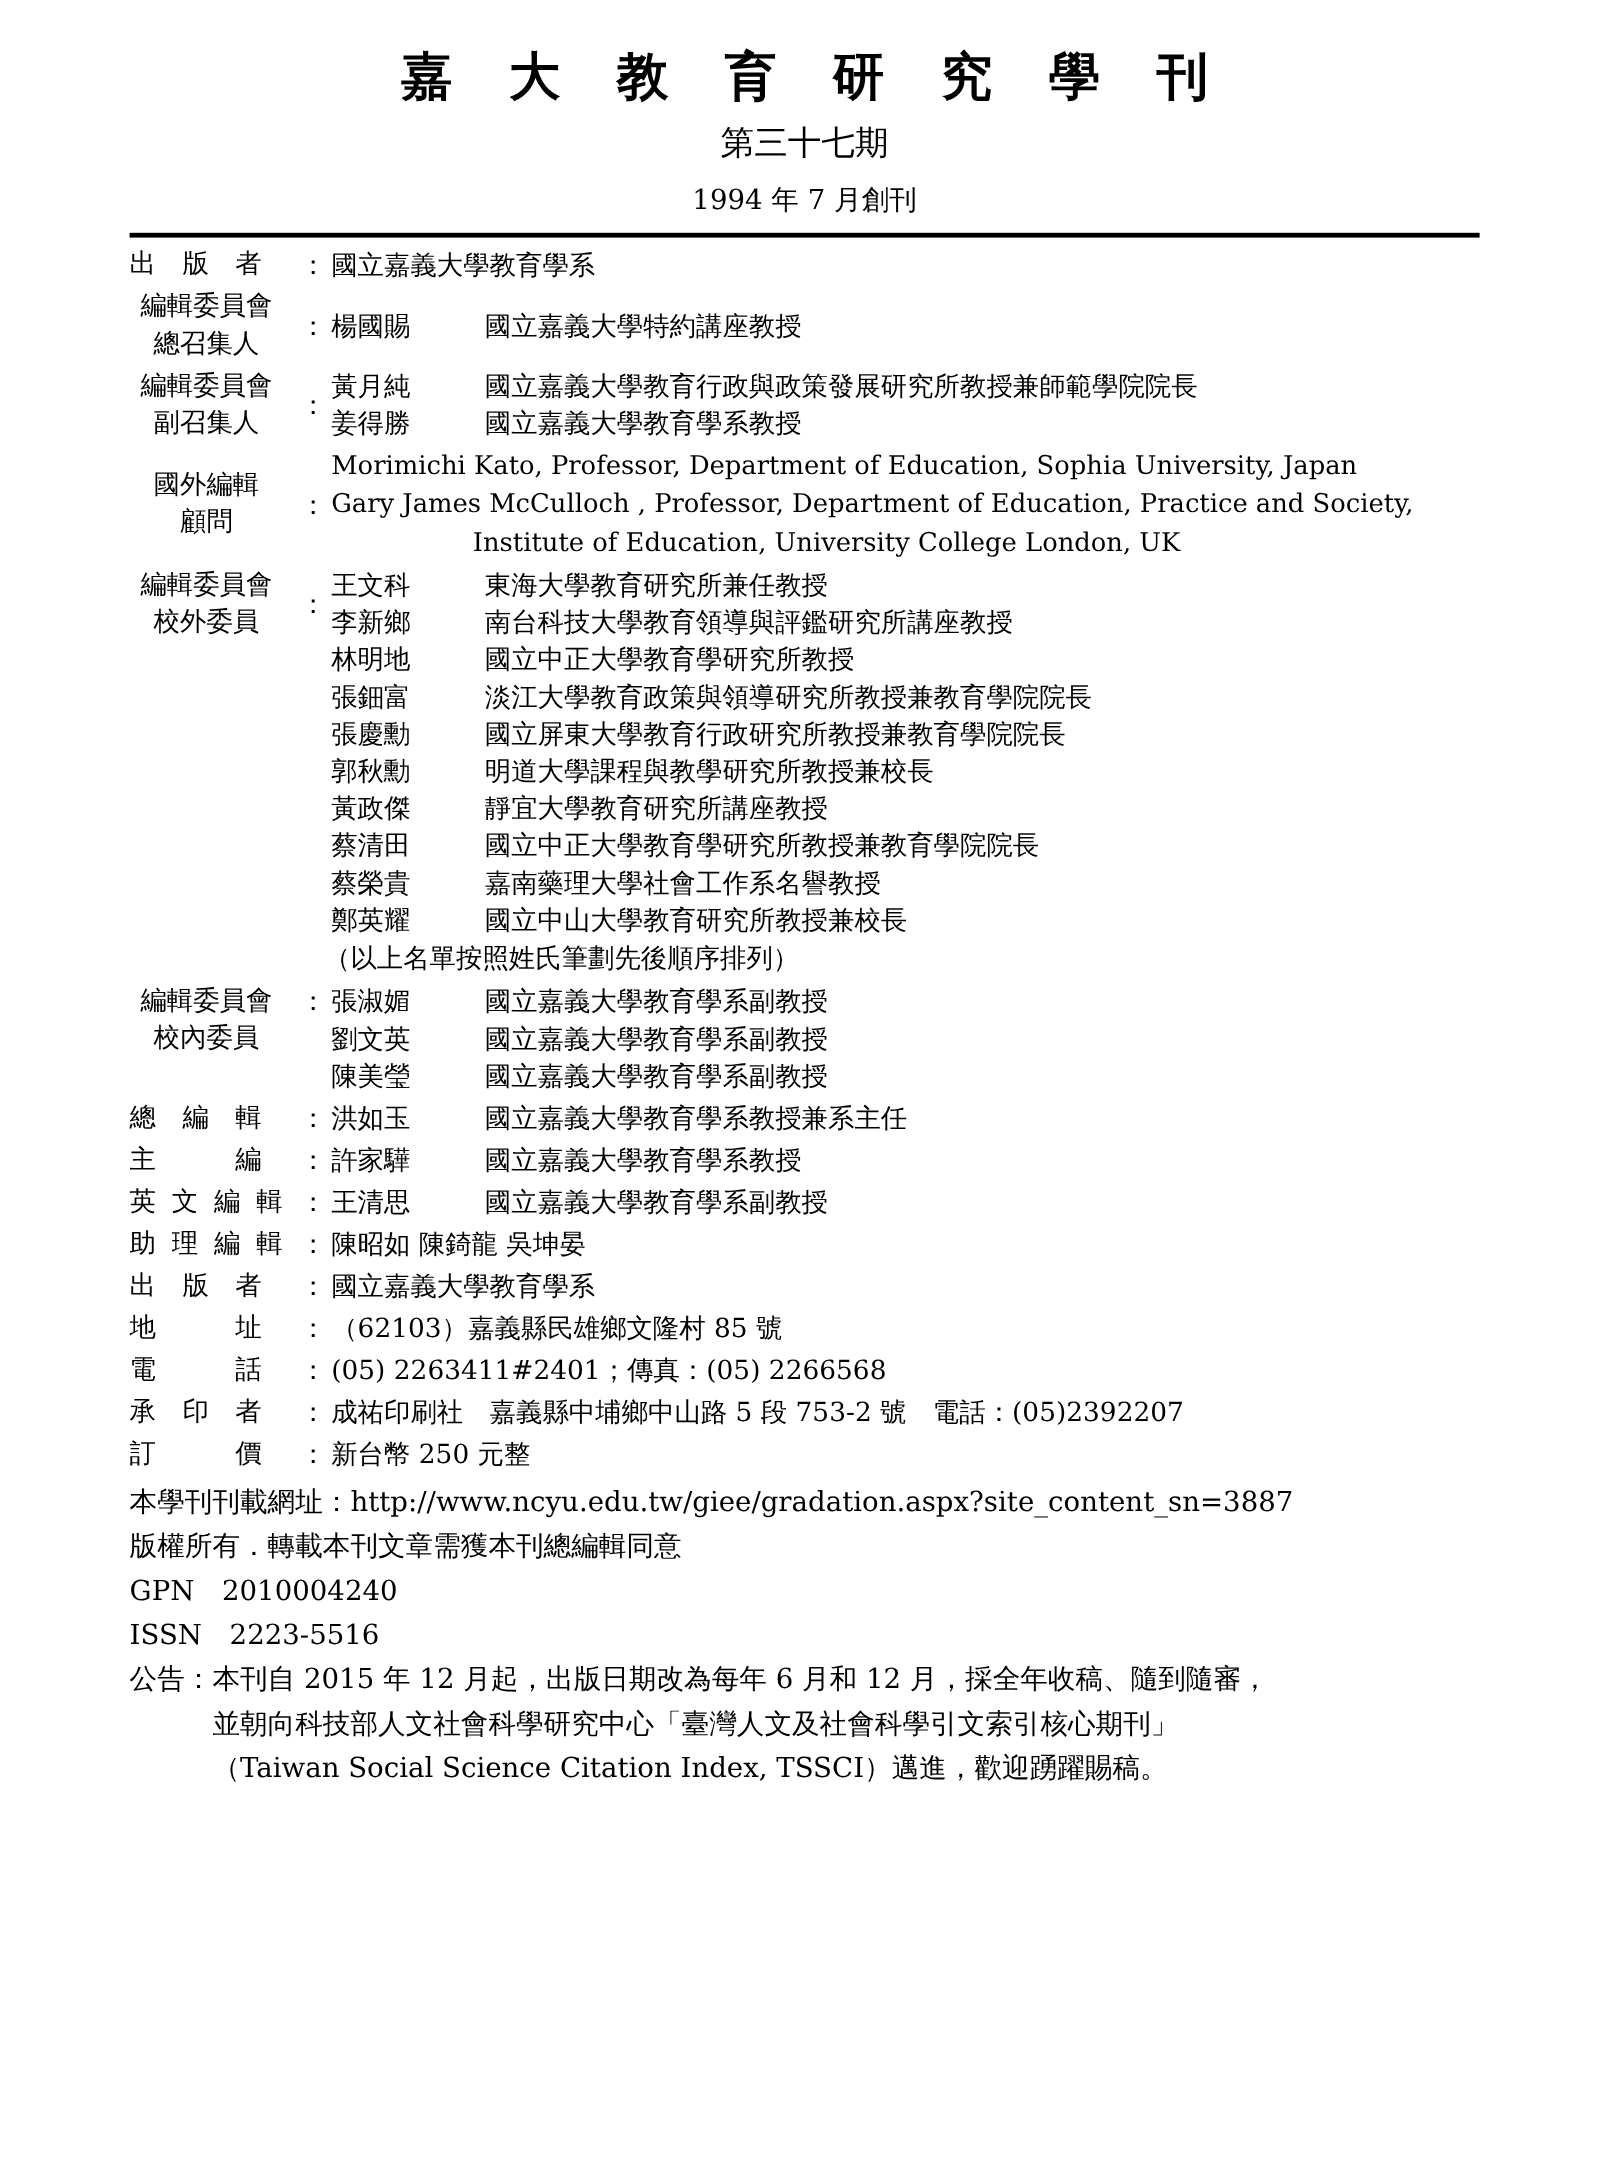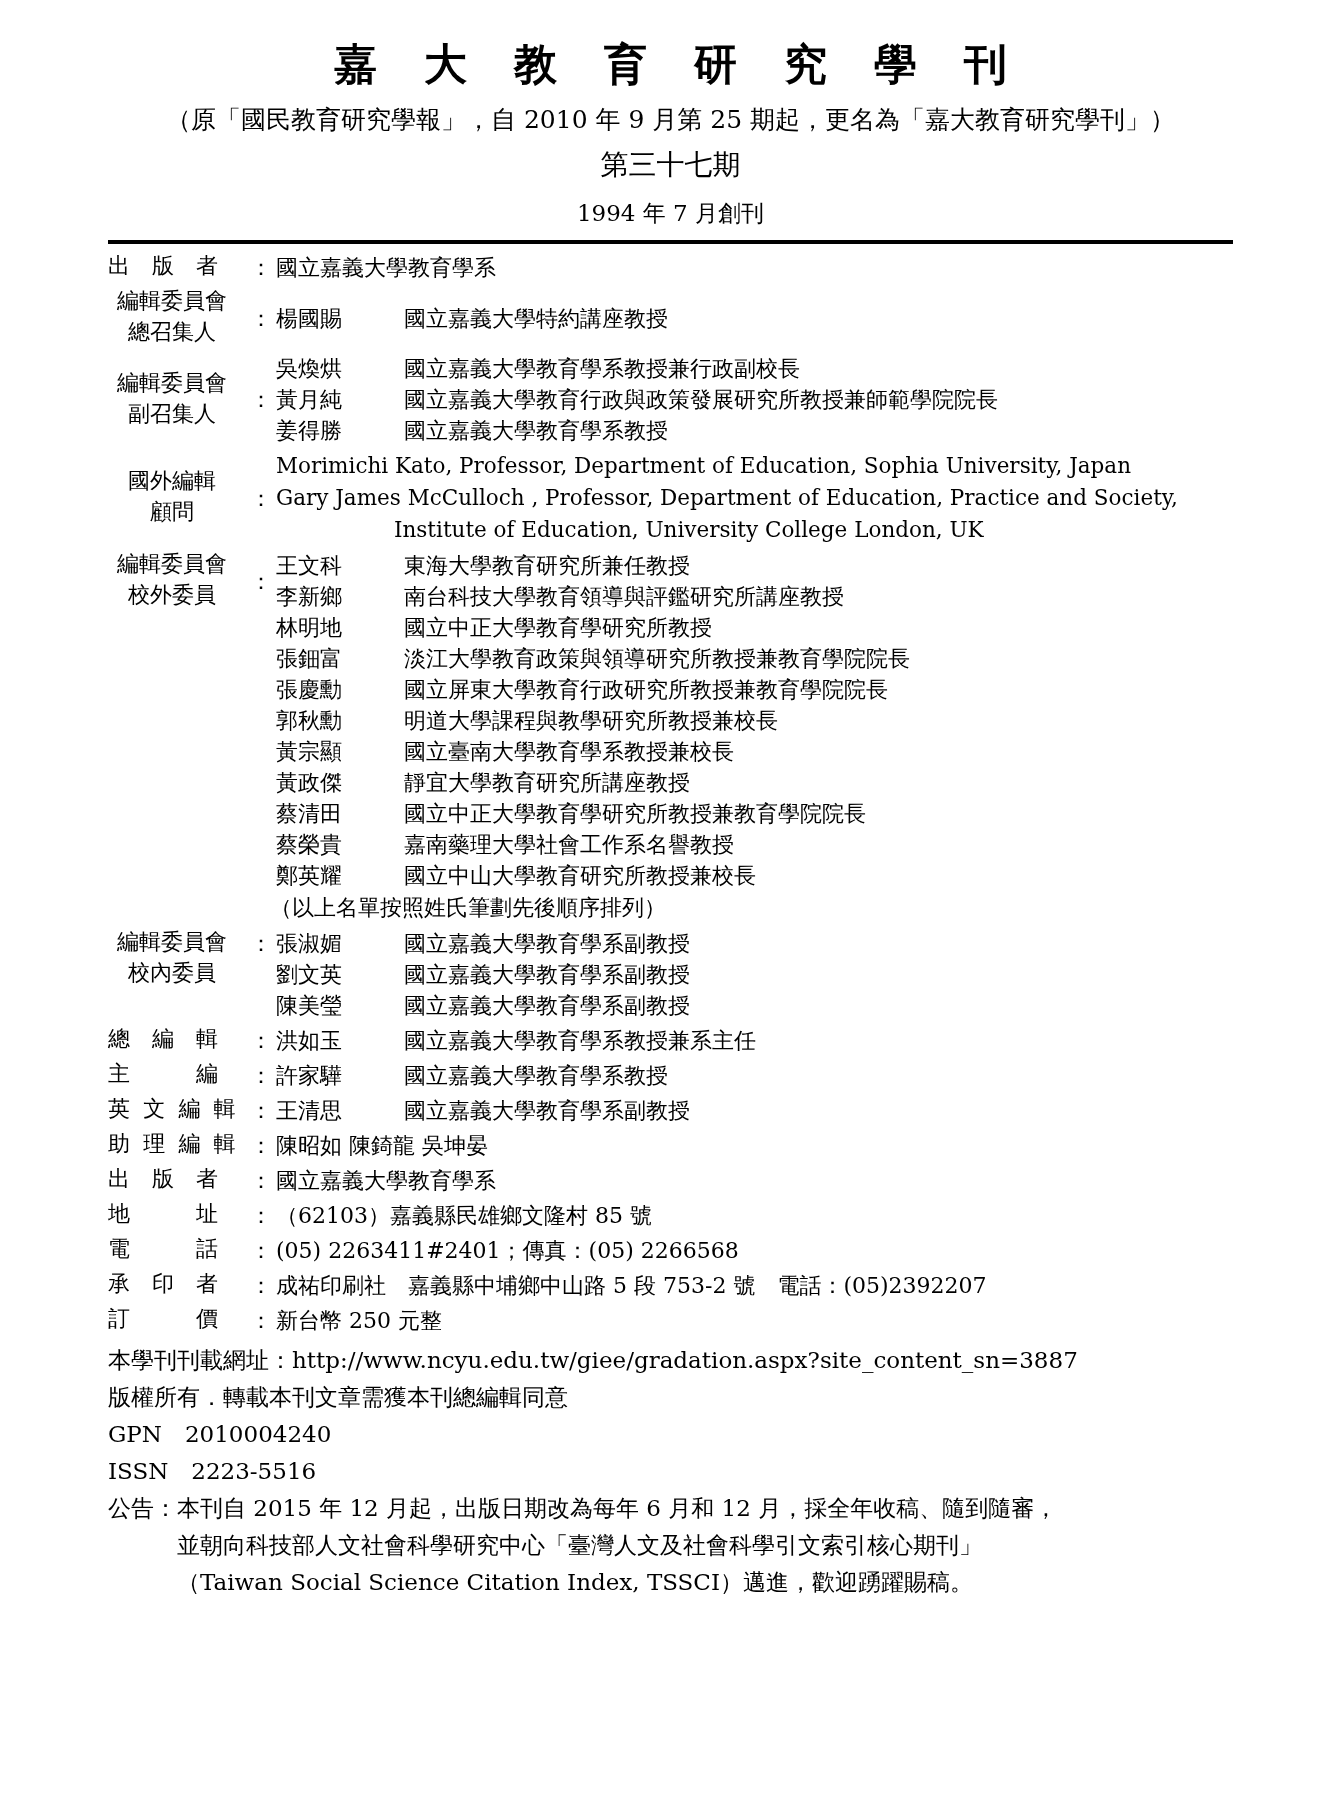--- a/index.html
+++ b/index.html
@@ -48,21 +48,20 @@
   .a-prefix { flex:none; white-space:nowrap; line-height:37px; }
   .a-lines .f-line { line-height:37px; }
 </style>
 </head>
 <body>
 
 <div class="page">
 
   <div class="hdr">
     <div class="title">嘉大教育研究學刊</div>
-    <div class="subtitle">（原「國民教育研究學報」，自 2010 年 9 月第 25 期起，更名為「嘉大教育研究學刊」）</div>
     <div class="issue">第三十七期</div>
     <div class="founded">1994 年 7 月創刊</div>
     <div class="rule"></div>
   </div>
 
   <div class="mast">
       <div class="m-row">
         <div class="m-labelwrap">
           <div class="m-label">
             <div>出　版　者</div>
@@ -91,24 +90,20 @@
       <div class="m-row">
         <div class="m-labelwrap">
           <div class="m-label multi">
             <div>編輯委員會</div>
             <div>副召集人</div>
           </div>
           <div class="m-colon">：</div>
         </div>
         <div class="m-content">
           <div class="entry">
-            <span class="e-name">吳煥烘</span>
-            <span class="e-desc">國立嘉義大學教育學系教授兼行政副校長</span>
-          </div>
-          <div class="entry">
             <span class="e-name">黃月純</span>
             <span class="e-desc">國立嘉義大學教育行政與政策發展研究所教授兼師範學院院長</span>
           </div>
           <div class="entry">
             <span class="e-name">姜得勝</span>
             <span class="e-desc">國立嘉義大學教育學系教授</span>
           </div>
         </div>
       </div>
       <div class="m-row">
@@ -149,24 +144,20 @@
             <span class="e-name">張鈿富</span>
             <span class="e-desc">淡江大學教育政策與領導研究所教授兼教育學院院長</span>
           </div>
           <div class="entry">
             <span class="e-name">張慶勳</span>
             <span class="e-desc">國立屏東大學教育行政研究所教授兼教育學院院長</span>
           </div>
           <div class="entry">
             <span class="e-name">郭秋勳</span>
             <span class="e-desc">明道大學課程與教學研究所教授兼校長</span>
-          </div>
-          <div class="entry">
-            <span class="e-name">黃宗顯</span>
-            <span class="e-desc">國立臺南大學教育學系教授兼校長</span>
           </div>
           <div class="entry">
             <span class="e-name">黃政傑</span>
             <span class="e-desc">靜宜大學教育研究所講座教授</span>
           </div>
           <div class="entry">
             <span class="e-name">蔡清田</span>
             <span class="e-desc">國立中正大學教育學研究所教授兼教育學院院長</span>
           </div>
           <div class="entry">

